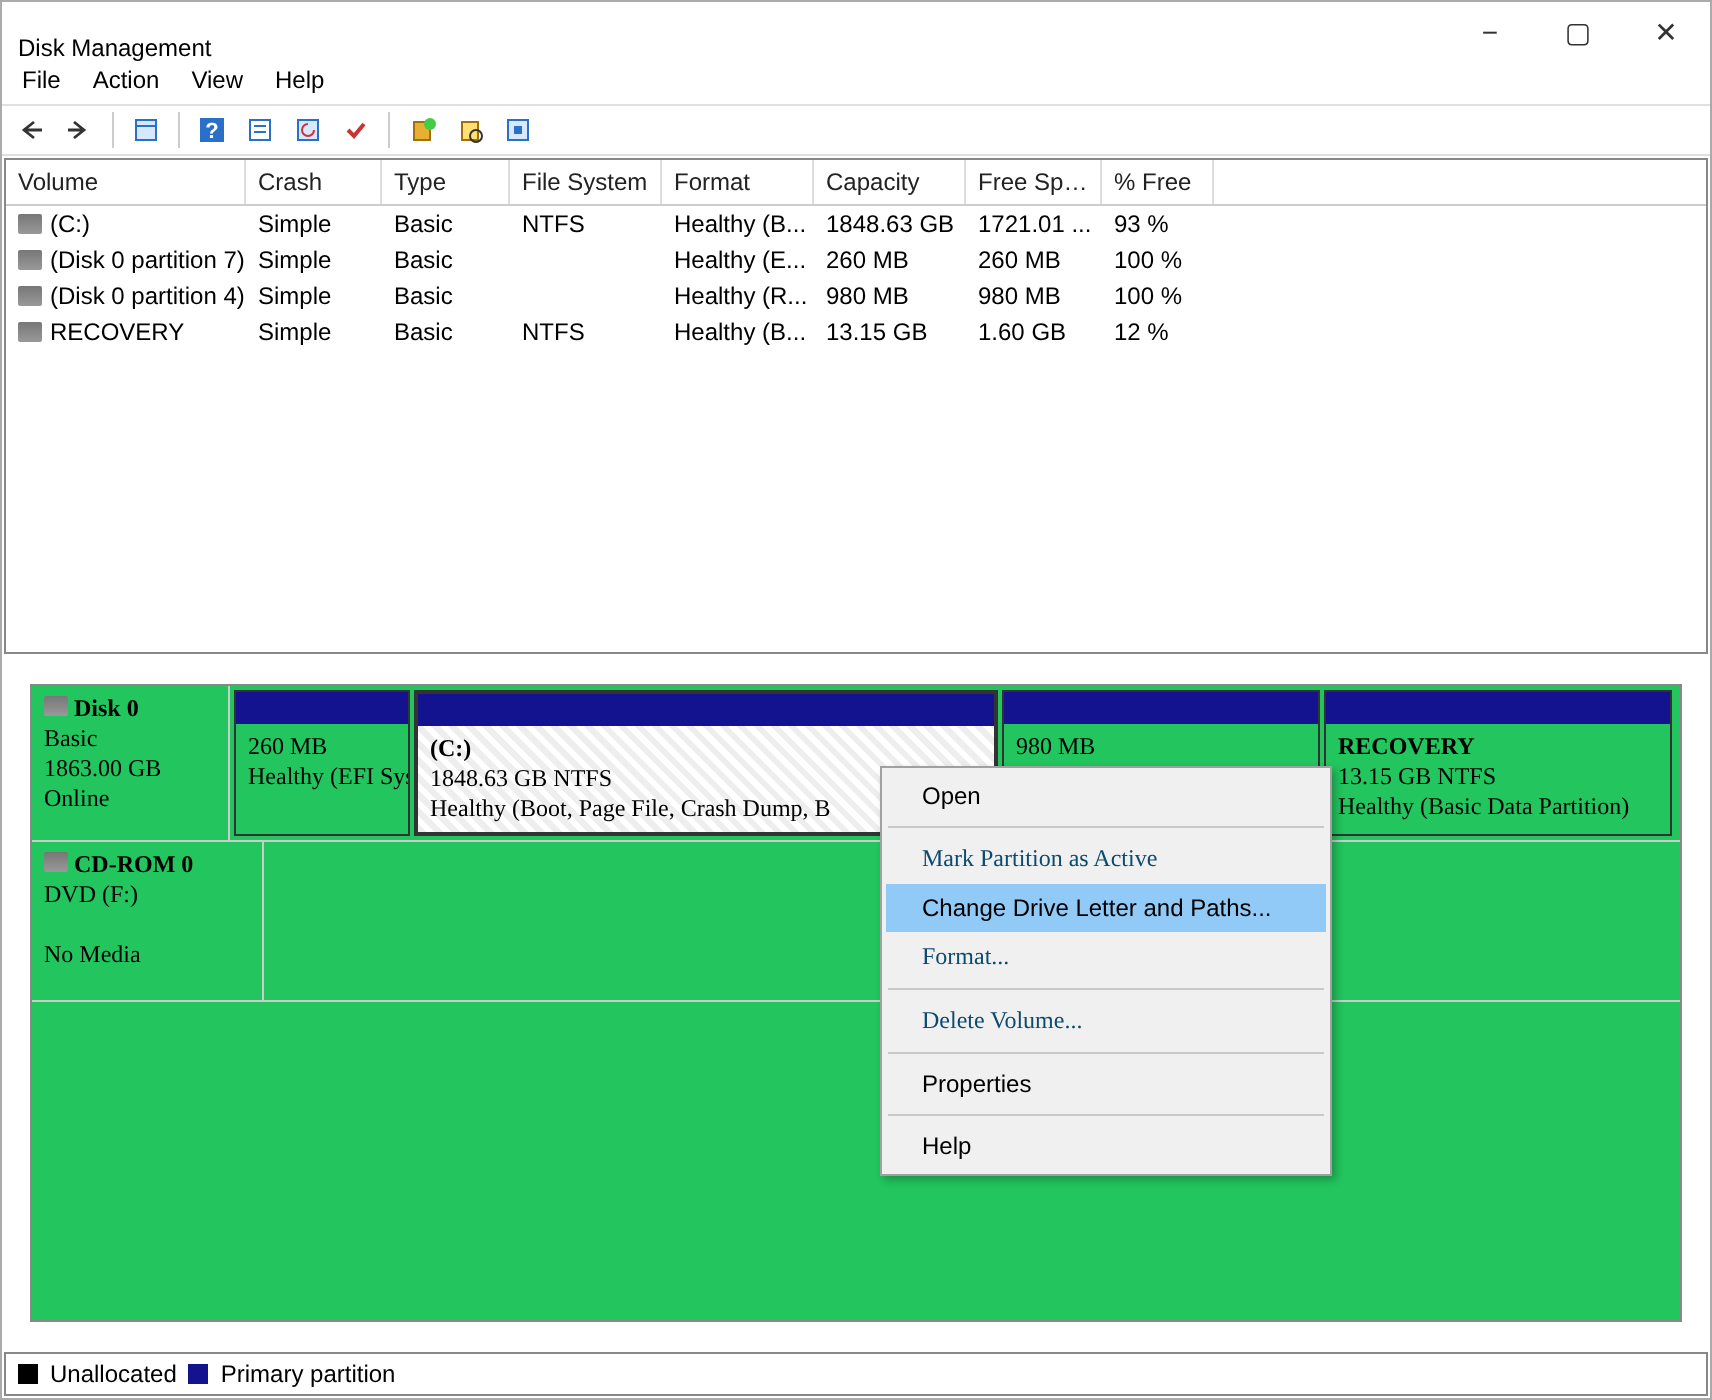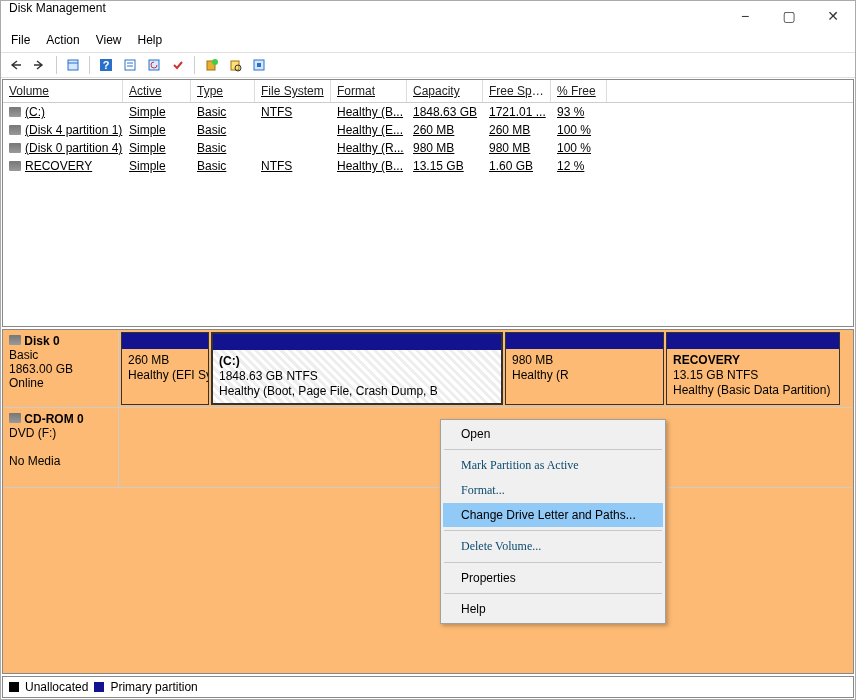--- a/index.html
+++ b/index.html
@@ -10,59 +10,58 @@
   width: 856px;
   height: 700px;
   border: 1px solid #aaa;
   display: flex;
   flex-direction: column;
   overflow: hidden;
 }
 .titlebar {
   height: 30px;
   display: flex;
-  align-items: flex-start;
+  align-items: flex-end;
   padding-left: 8px;
   background: #fff;
 }
 .titlebar .title { flex: 1; font-size: 12px; }
 .winbtn { width: 44px; height: 30px; display: flex; align-items: center; justify-content: center; font-size: 14px; color: #333; }
 .menubar { height: 21px; display: flex; align-items: flex-start; padding: 0 2px; }
 .menubar span { padding: 2px 8px; }
 .toolbar { height: 26px; border-top: 1px solid #e0e0e0; border-bottom: 1px solid #e0e0e0; display: flex; align-items: center; padding: 0 4px; gap: 2px; }
 .tbbtn { width: 22px; height: 22px; display: flex; align-items: center; justify-content: center; border: 1px solid transparent; }
 .tbsep { width: 1px; height: 18px; background: #ccc; margin: 0 3px; }
-.listview { border: 1px solid #888; margin: 1px; flex: 0 0 248px; display: flex; flex-direction: column; background: #fff; text-decoration: underline; }
+.listview { border: 1px solid #888; margin: 1px; flex: 0 0 248px; display: flex; flex-direction: column; background: #fff; }
 .lvhead { display: flex; border-bottom: 1px solid #ccc; background: #fff; }
 .lvhead .col { padding: 4px 6px; border-right: 1px solid #ddd; font-size: 12px; color: #222; white-space: nowrap; overflow: hidden; text-overflow: ellipsis; }
 .lvrow { display: flex; padding: 1px 0; }
 .lvrow .cell { padding: 1px 6px; font-size: 12px; white-space: nowrap; overflow: hidden; text-overflow: ellipsis; display: flex; align-items: center; gap: 4px; }
 .diskicon { width: 12px; height: 10px; background: linear-gradient(#777,#999); border-radius: 1px; display:inline-block; flex-shrink:0;}
-.graphical { border: 1px solid #888; margin: 1px; flex: 1; display: flex; flex-direction: column; background: #fdba74; }
+.graphical { border: 1px solid #888; margin: 14px; flex: 1; display: flex; flex-direction: column; background: #22c55e; font-family: Liberation Serif, serif; }
 .grow { display: flex; border-bottom: 1px solid #ccc; }
 .gheadcell { width: 116px; border-right: 1px solid #ccc; padding: 4px 6px; font-size: 12px; }
 .gheadcell .dn { font-weight: bold; }
 .gbar { flex: 1; display: flex; padding: 2px; gap: 0; }
 .part { border: 1px solid #333; margin-right: 2px; display: flex; flex-direction: column; position: relative; }
 .part .top { height: 16px; background: #13138f; }
 .part .body { padding: 4px 6px; font-size: 12px; line-height: 1.25; white-space: nowrap; overflow: hidden; flex:1;}
 .part.selected .body { background: repeating-linear-gradient(45deg, #eee, #eee 3px, #fff 3px, #fff 6px); }
 .part.selected { border-width: 2px; }
 .legendbar { height: 22px; border: 1px solid #888; margin: 1px; display: flex; align-items: center; padding: 0 6px; gap: 6px; font-size: 12px; text-align: center; }
 .legsw { width: 10px; height: 10px; display:inline-block; }
 .context-menu {
   position: absolute;
   left: 440px; top: 383px;
   width: 226px;
   background: #f0f0f0;
   border: 1px solid #a0a0a0;
   box-shadow: 2px 2px 4px rgba(0,0,0,0.25);
   padding: 2px;
   font-size: 12px;
-  margin-top: 36px;
 }
 .cmitem { padding: 5px 18px; white-space: nowrap; }
 .cmitem.disabled { color: #0c4a6e; font-family: Liberation Serif, serif; }
 .cmitem.highlight { background: #91c9f7; }
 .cmsep { height: 1px; background: #c8c8c8; margin: 3px 1px; }
 .col-0{width:120px}.col-1{width:68px}.col-2{width:64px}.col-3{width:76px}.col-4{width:76px}.col-5{width:76px}.col-6{width:68px}.col-7{width:56px}
 svg{display:block}
 </style>
 </head>
 <body>
@@ -147,21 +146,21 @@
       <svg width="14" height="14">
         <rect x="2" y="2" width="10" height="10" stroke="#2a70c8" fill="#d6e8ff"></rect>
         <rect x="5" y="5" width="4" height="4" fill="#2a70c8"></rect>
       </svg>
     </div>
 </div>
 
 <div class="listview">
   <div class="lvhead">
     <div class="col col-0">Volume</div>
-    <div class="col col-1">Active</div>
+    <div class="col col-1">Crash</div>
     <div class="col col-2">Type</div>
     <div class="col col-3">File System</div>
     <div class="col col-4">Format</div>
     <div class="col col-5">Capacity</div>
     <div class="col col-6">Free Spa...</div>
     <div class="col col-7">% Free</div>
   </div>
   <div id="lvbody">
       <div class="lvrow">
         <div class="cell col-0">
@@ -186,21 +185,21 @@
         <div class="cell col-6">
           <span>1721.01 ...</span>
         </div>
         <div class="cell col-7">
           <span>93 %</span>
         </div>
       </div>
       <div class="lvrow">
         <div class="cell col-0">
           <span class="diskicon"></span>
-          <span>(Disk 4 partition 1)</span>
+          <span>(Disk 0 partition 7)</span>
         </div>
         <div class="cell col-1">
           <span>Simple</span>
         </div>
         <div class="cell col-2">
           <span>Basic</span>
         </div>
         <div class="cell col-3">
           <span></span>
         </div>
@@ -308,21 +307,21 @@
   <span class="legsw" style="background:#000"></span>
   <span>Unallocated</span>
   <span class="legsw" style="background:#13138f"></span>
   <span>Primary partition</span>
 </div>
 
 <div class="context-menu" id="ctx">
     <div class="cmitem">Open</div>
     <div class="cmsep"></div>
     <div class="cmitem disabled">Mark Partition as Active</div>
+    <div class="cmitem highlight">Change Drive Letter and Paths...</div>
     <div class="cmitem disabled">Format...</div>
-    <div class="cmitem highlight">Change Drive Letter and Paths...</div>
     <div class="cmsep"></div>
     <div class="cmitem disabled">Delete Volume...</div>
     <div class="cmsep"></div>
     <div class="cmitem">Properties</div>
     <div class="cmsep"></div>
     <div class="cmitem">Help</div>
   </div>
 
 </body></html>

